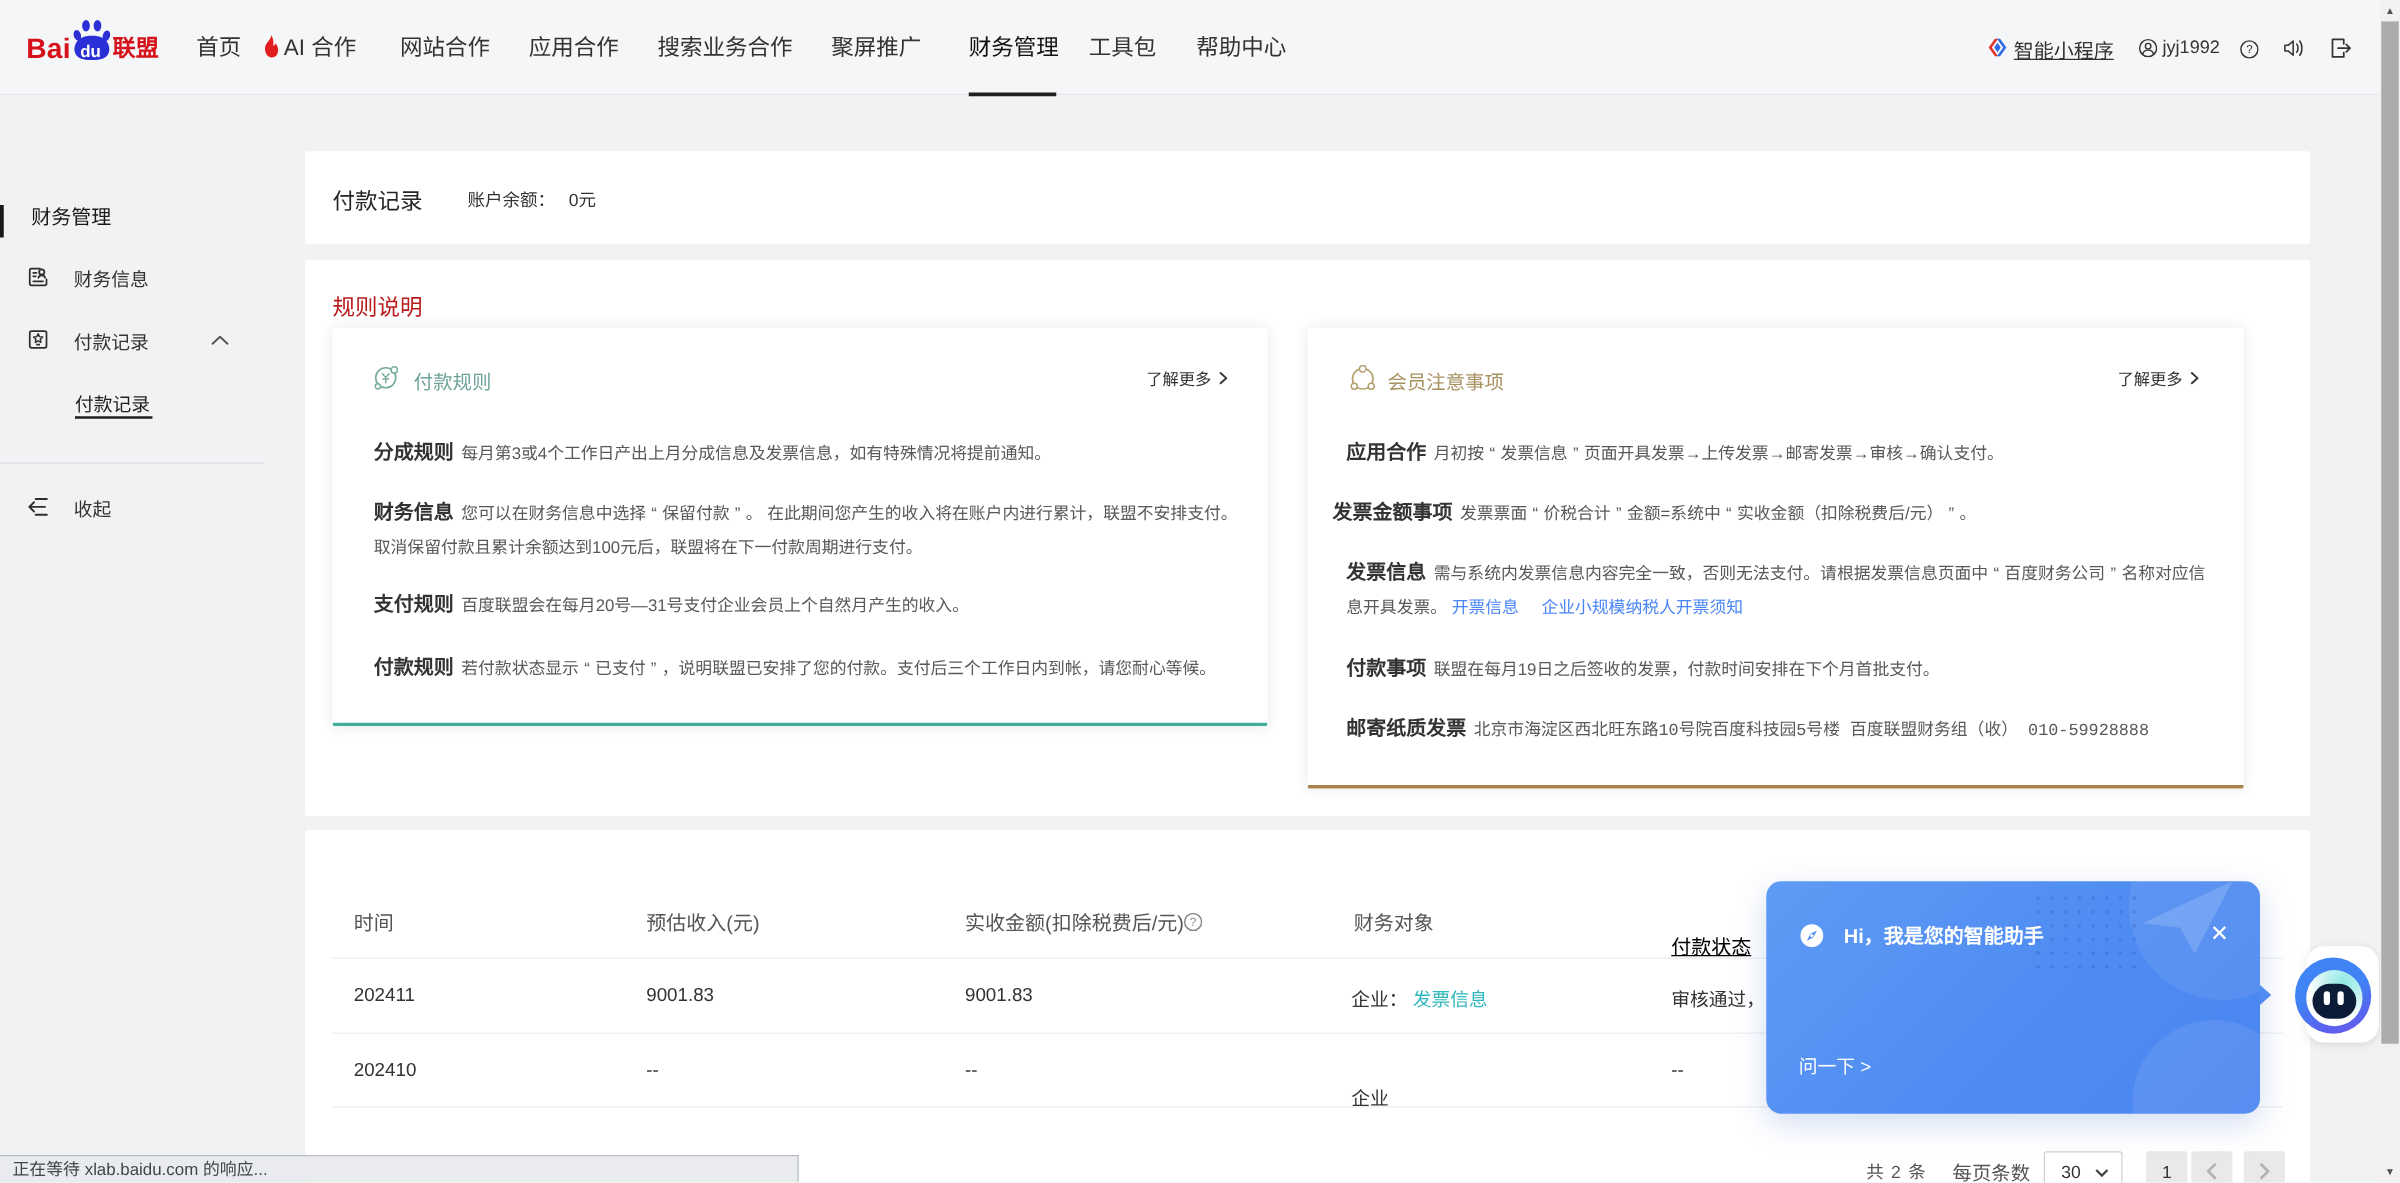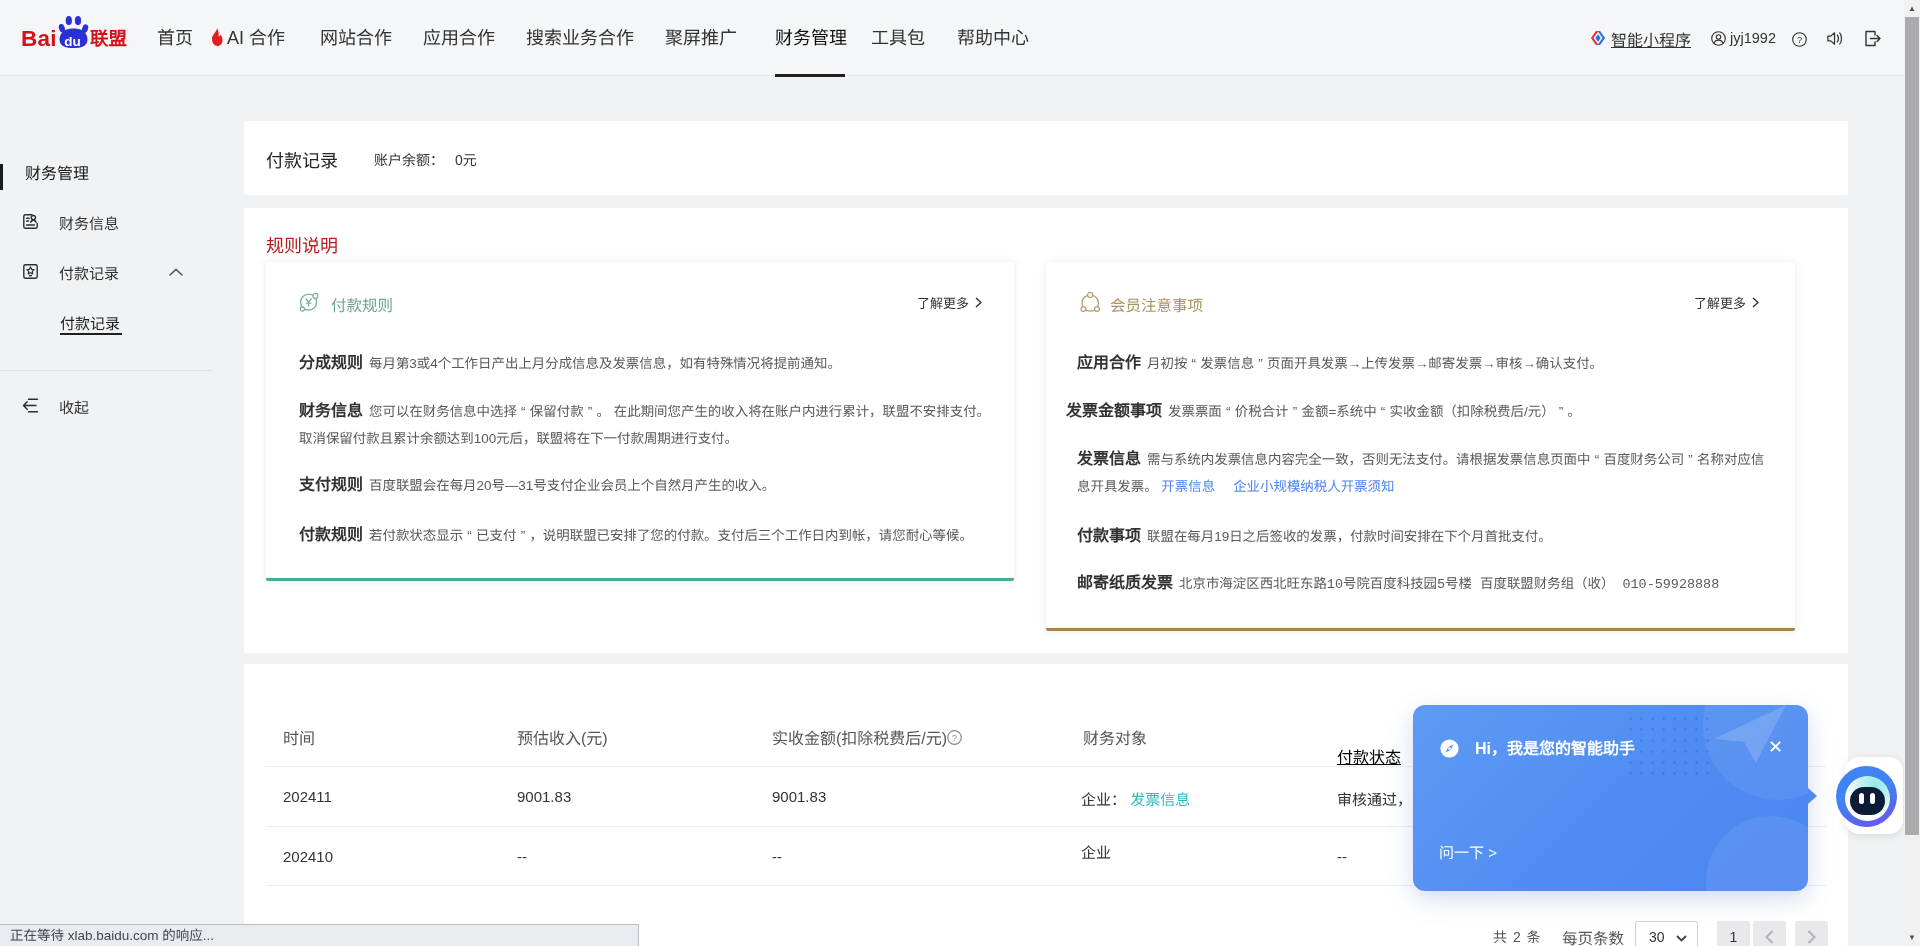--- a/index.html
+++ b/index.html
@@ -191,21 +191,21 @@
 <div class="tline" style="top:766px;"></div>
 <div class="trow" style="left:283px; top:787.5px;">202411</div>
 <div class="trow" style="left:517px; top:787.5px;">9001.83</div>
 <div class="trow" style="left:772px; top:787.5px;">9001.83</div>
 <div class="trow" style="left:1081px; top:787.5px;">企业： <span class="teal-link">发票信息</span></div>
 <div class="trow" style="left:1337px; top:787.5px;">审核通过，</div>
 <div class="tline" style="top:826px;"></div>
 <div class="trow" style="left:283px; top:847.5px;">202410</div>
 <div class="trow" style="left:517px; top:847.5px;">--</div>
 <div class="trow" style="left:772px; top:847.5px;">--</div>
-<div class="trow" style="left:1081px; top:841px;">企业</div>
+<div class="trow" style="left:1081px; top:867px;">企业</div>
 <div class="trow" style="left:1337px; top:847.5px;">--</div>
 <div class="tline" style="top:885px;"></div>
 
 <div class="abs" style="left:1493px; top:926px; font-size:14px; color:#555; letter-spacing:1px;">共 2 条</div>
 <div class="abs" style="left:1562px; top:926px; font-size:15.5px; color:#555;">每页条数</div>
 <div class="abs" style="left:1635px; top:921px; width:63px; height:32px; background:#fff; border:1px solid #d0d0d0; border-radius:2px; font-size:14px; color:#333; line-height:30px; padding-left:13px;">30 <svg width="11" height="7" viewBox="0 0 11 7" style="margin-left:8px;">
       <path d="M1 1 L5.5 5.5 L10 1" fill="none" stroke="#444" stroke-width="1.8"></path>
     </svg></div>
 <div class="abs" style="left:1717px; top:921px; width:33px; height:32px; background:#e9e9eb; border-radius:2px; text-align:center; font-size:14px; color:#333; line-height:32px;">1</div>
 <div class="abs" style="left:1753px; top:921px; width:33px; height:32px; background:#e9e9eb; border-radius:2px;"><svg width="9" height="14" viewBox="0 0 9 14" style="margin:9px 0 0 12px;">

